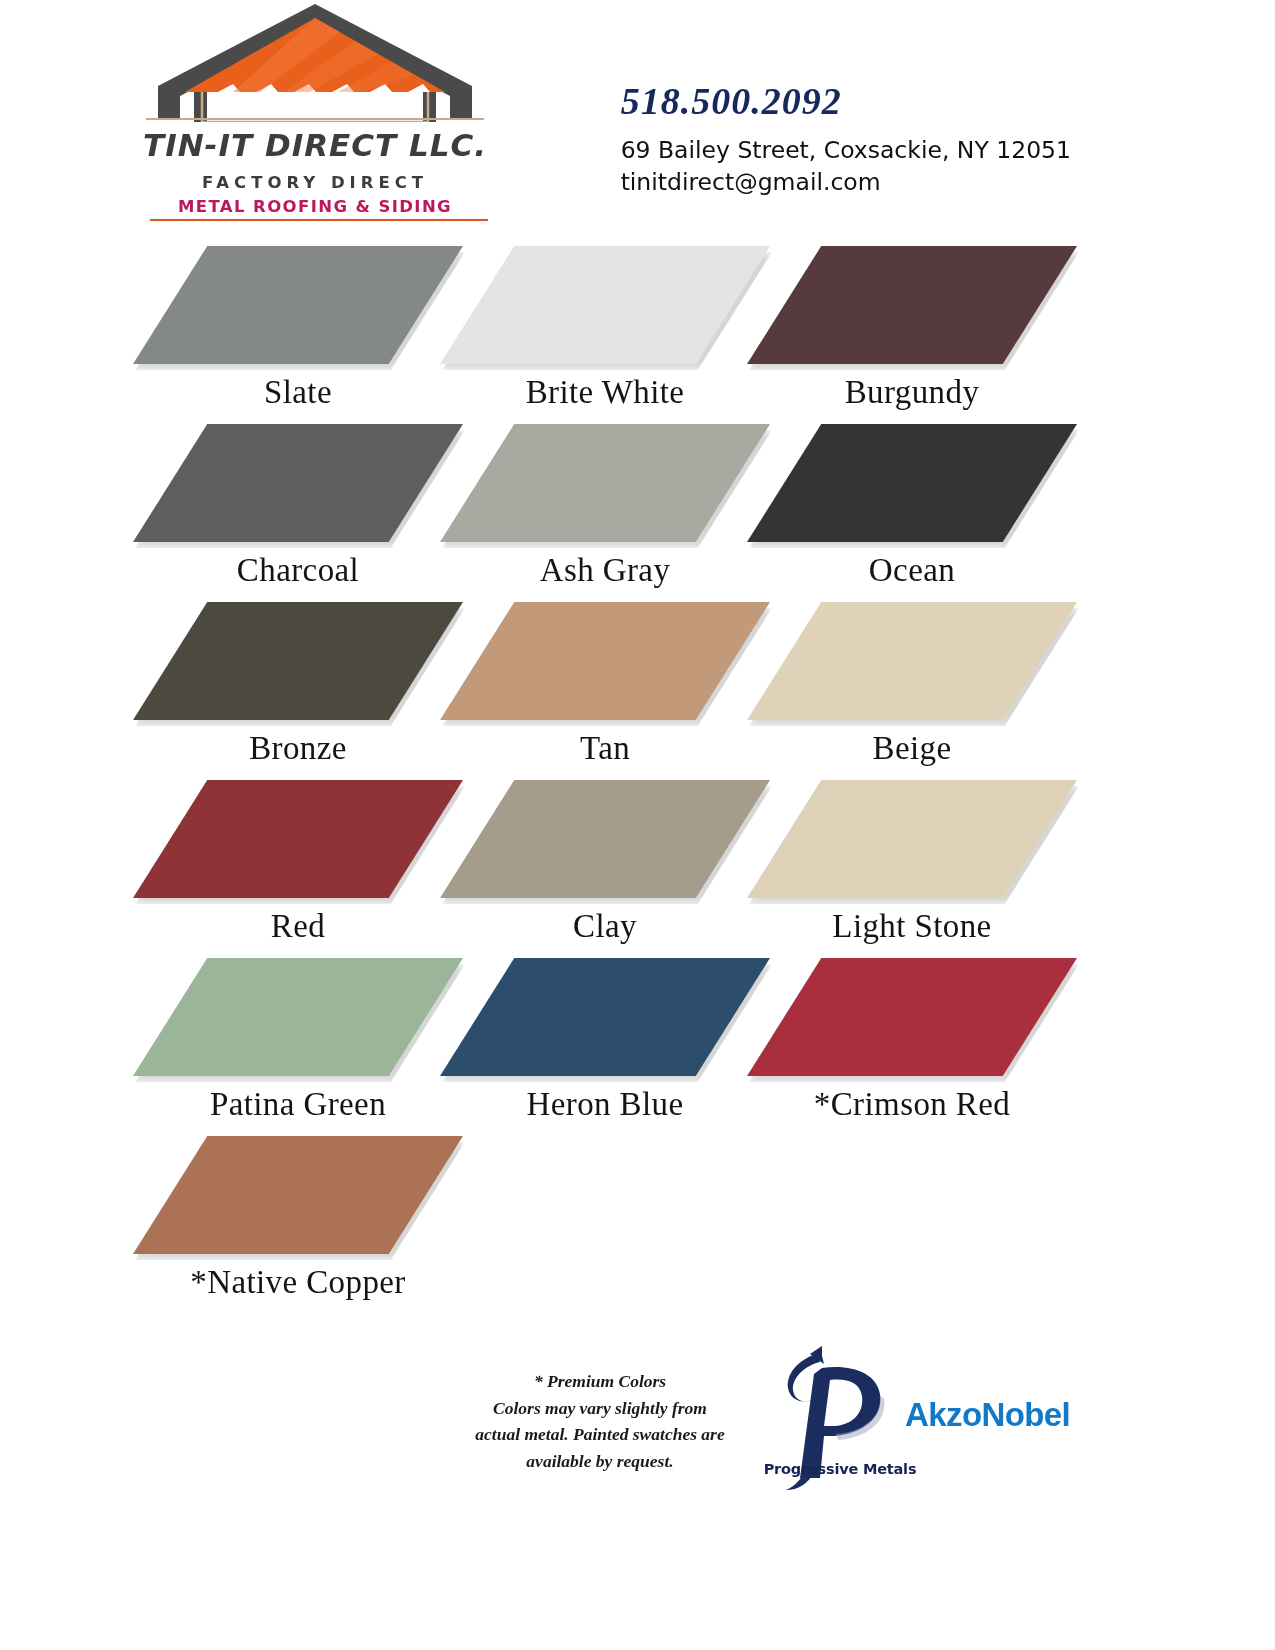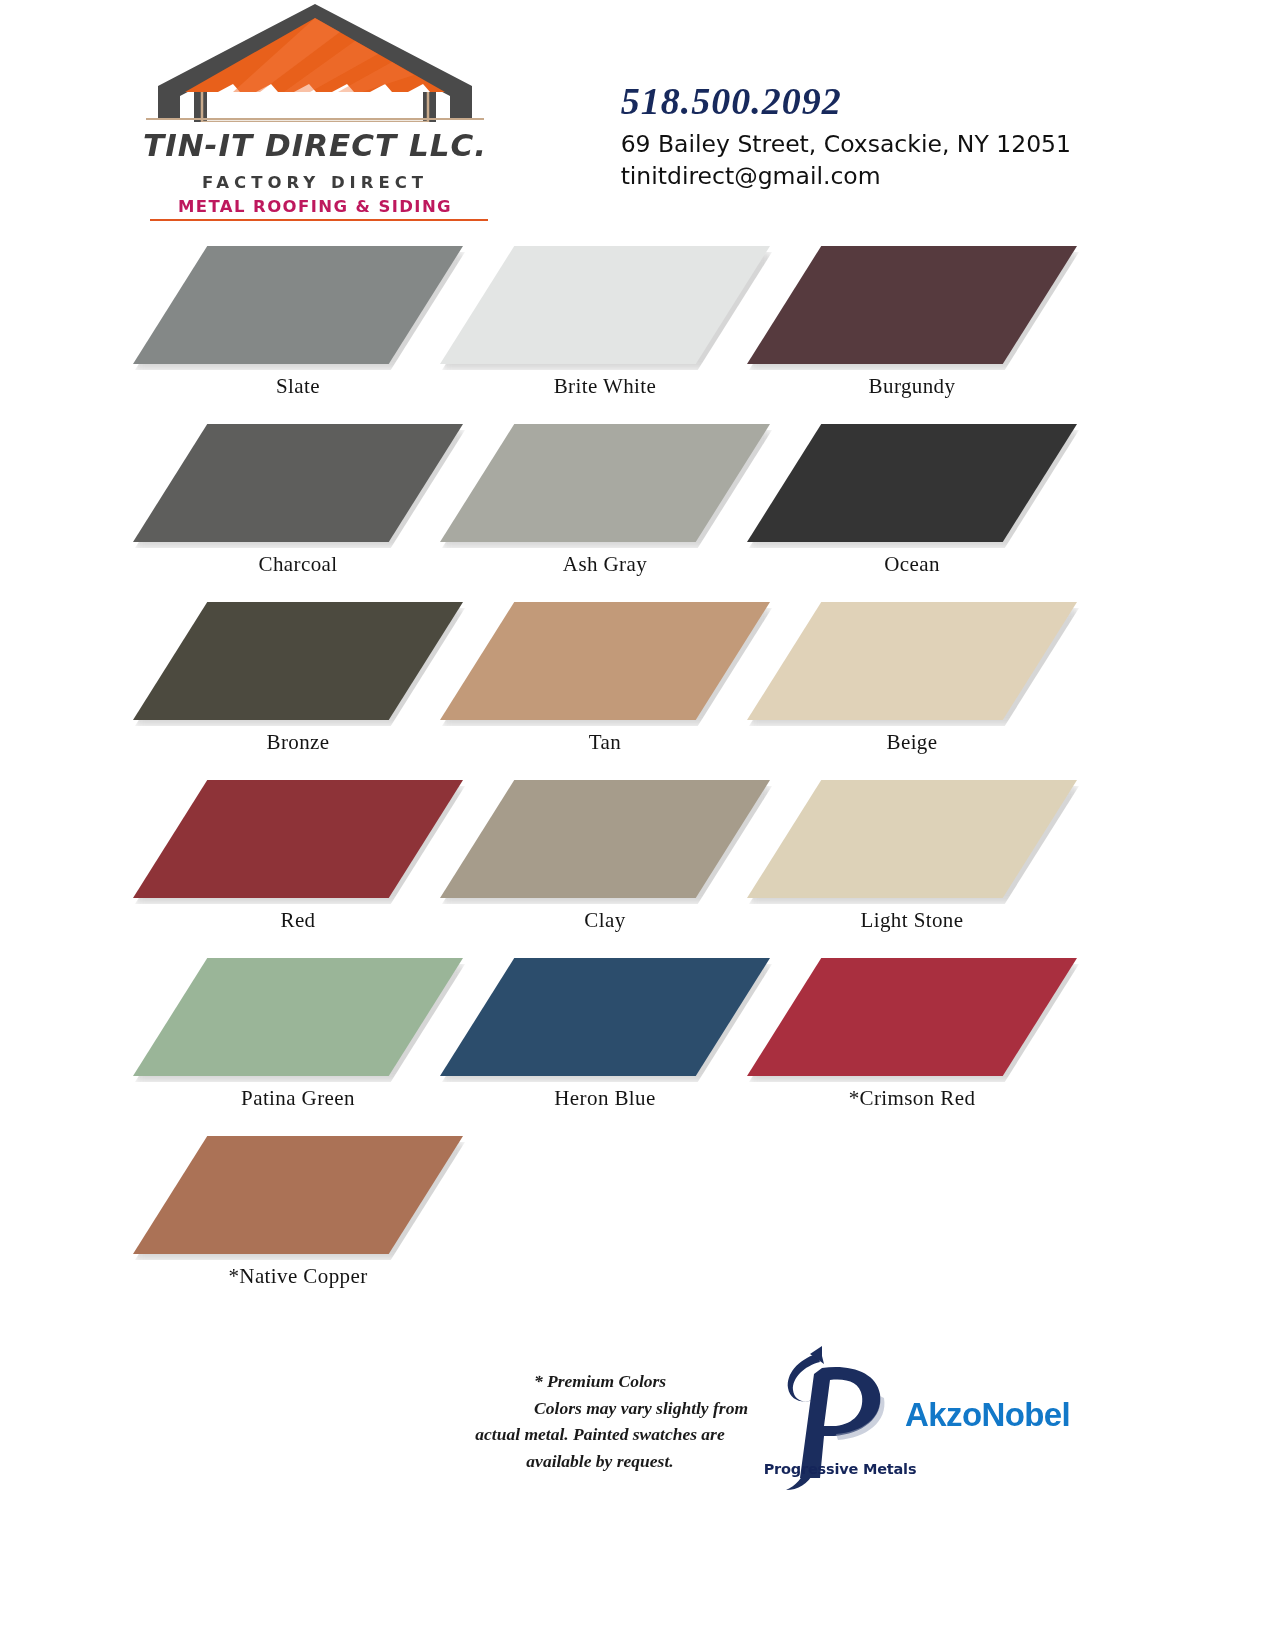--- a/index.html
+++ b/index.html
@@ -58,21 +58,21 @@
     letter-spacing:1px;
     line-height:1.05;
     white-space:nowrap;
   }
   .addr,.email{
     font-family:"DejaVu Sans", sans-serif;
     font-size:23.5px;color:#101010;
     line-height:1.38;
     white-space:nowrap;
   }
-  .addr{margin-top:6px;}
+  .addr{margin-top:12px;}
 
   
   .grid{
     position:absolute;left:0;top:240px;width:1275px;
   }
   .row{
     position:relative;height:178px;
   }
   .cell{
     position:absolute;top:0;width:330px;height:178px;
@@ -93,40 +93,40 @@
     position:absolute;left:2px;top:12px;width:330px;height:118px;
     background:rgba(120,120,120,0.30);
     filter:blur(4px);
     -webkit-clip-path:polygon(22.5% 0%, 100% 0%, 77.5% 100%, 0% 100%);
     clip-path:polygon(22.5% 0%, 100% 0%, 77.5% 100%, 0% 100%);
   }
   .chip-label{
     position:absolute;left:0;top:134px;width:330px;
     text-align:center;
     font-family:"Liberation Serif", serif;
-    font-size:21px;
+    font-size:33px;
     color:#141414;
     letter-spacing:0.4px;
     white-space:nowrap;
   }
 
   
   .footer{
     position:absolute;left:0;top:1318px;width:1127px;height:220px;
   }
   .disclaimer{
     position:absolute;left:452px;top:50px;width:296px;
     text-align:center;
     font-family:"Liberation Serif", serif;
     font-style:italic;font-weight:bold;
     font-size:17.5px;color:#1a1a1a;
     line-height:1.52;
   }
   .disclaimer .d0{display:block;}
-  .disclaimer .d1{display:block;text-align:right;}
+  .disclaimer .d1{display:block;}
   .disclaimer .d2{display:block;}
   .disclaimer .d3{display:block;}
 
   .pm-logo{
     position:absolute;left:750px;top:20px;width:180px;height:160px;
   }
   .pm-caption{
     position:absolute;left:710px;top:143px;width:260px;
     text-align:center;
     font-family:"DejaVu Sans", sans-serif;

